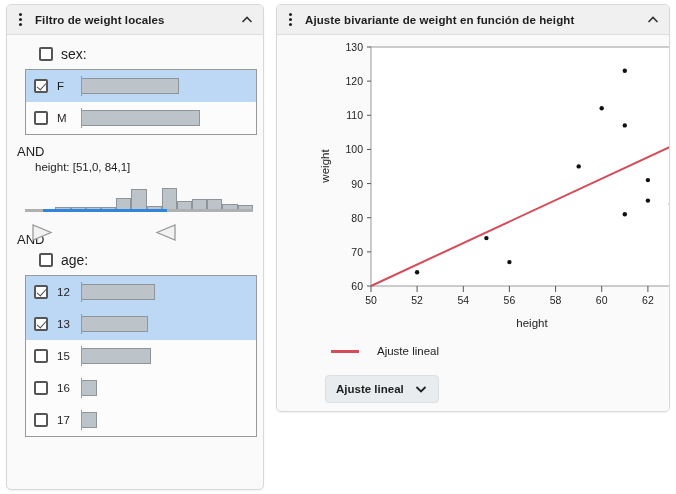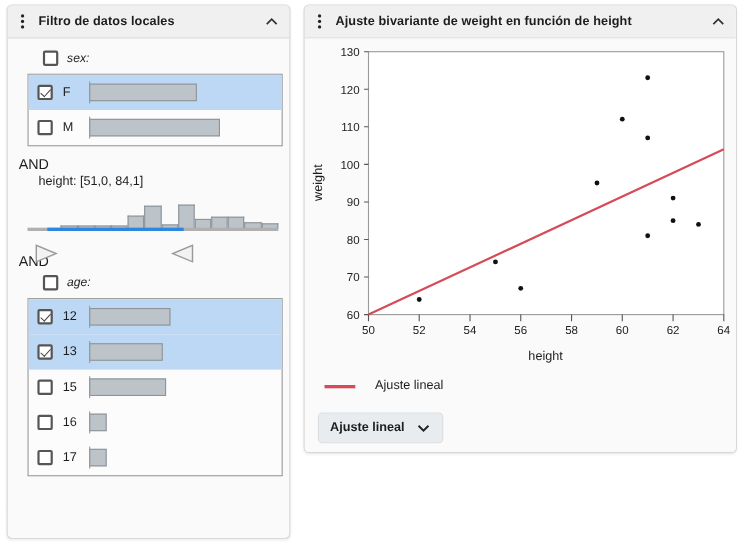--- a/index.html
+++ b/index.html
@@ -81,24 +81,23 @@
     height: calc(100% - 30px);
     overflow: hidden;
   }
 
   .field-row {
     display: flex;
     align-items: center;
     padding: 3px 0 3px 22px;
   }
   .field-label {
-    font-size: 11px;
+    font-size: 14px;
     color: #1d1d1d;
     margin-left: 8px;
-    font-style: italic;
   }
 
   .cb {
     width: 14px;
     height: 14px;
     border: 2px solid #555;
     border-radius: 2px;
     background: #fff;
     box-sizing: border-box;
     position: relative;
@@ -216,20 +215,21 @@
     cursor: pointer;
   }
   .handle svg { display: block; }
 
   
   #chart-panel { left: 276px; top: 4px; width: 394px; height: 408px; }
   .chart-body {
     position: relative;
     height: calc(100% - 30px);
     background: #fafafa;
+    margin-left: 36px;
   }
   .plot-svg { display: block; }
 
   .legend {
     position: absolute;
     left: 18px;
     top: 310px;
     display: flex;
     align-items: center;
   }
@@ -287,21 +287,21 @@
 
 <div class="app">
 
   <div class="panel" id="filter-panel">
     <div class="panel-header">
       <div class="kebab">
         <i></i>
           <i></i>
           <i></i>
       </div>
-      <div class="panel-title">Filtro de datos locales</div>
+      <div class="panel-title">Filtro de weight locales</div>
       <div class="chev">
         <svg width="16" height="16" viewBox="0 0 16 16">
           <polyline points="3.5,10 8,5.5 12.5,10" fill="none" stroke="#333" stroke-width="1.6"></polyline>
         </svg>
       </div>
     </div>
 
     <div class="filter-body">
 
       <div class="field-row">

